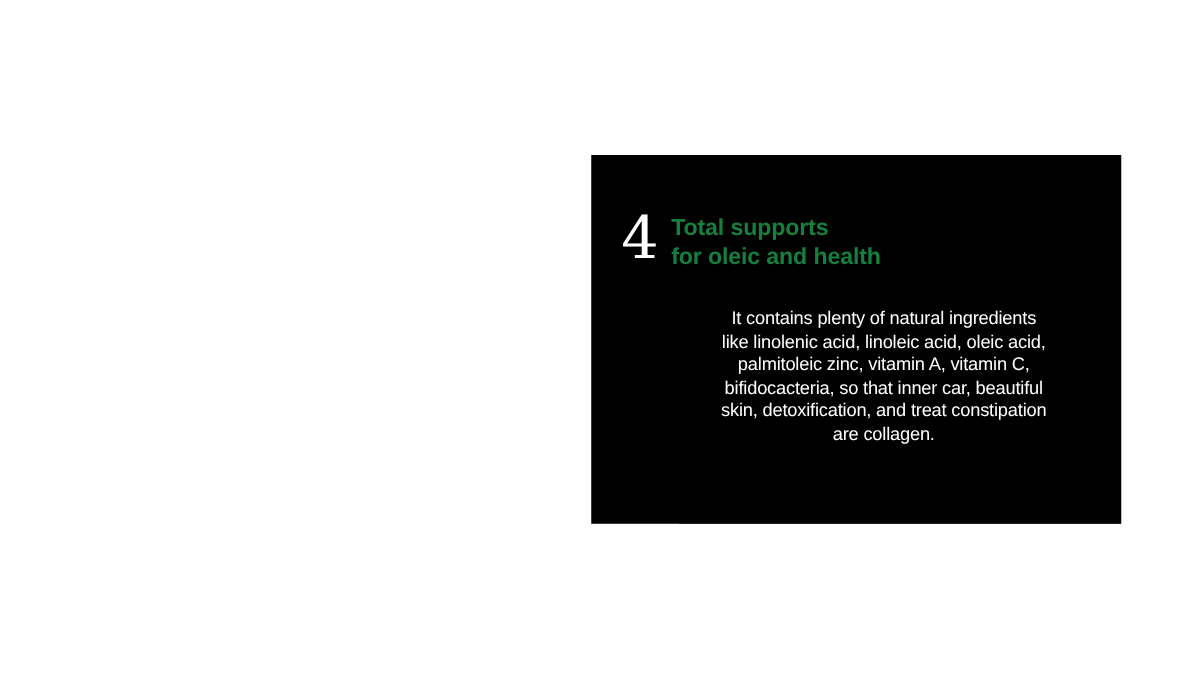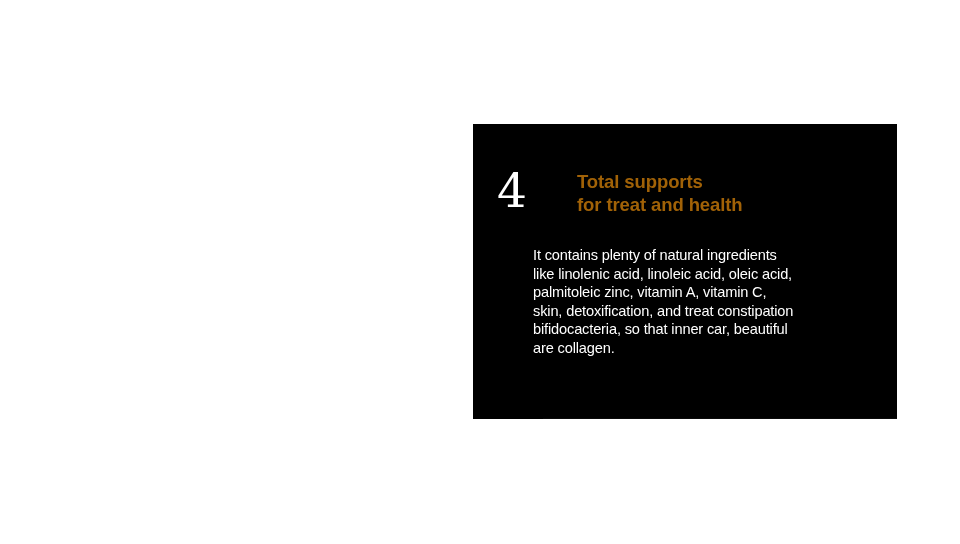--- a/index.html
+++ b/index.html
@@ -70,65 +70,65 @@
   #heading-lines {
     margin-left: 0px;
     padding-top: 1px;
   }
 
   .heading-line {
     font-family: "Liberation Sans", sans-serif;
     font-weight: 700;
     font-size: 18.5px;
     line-height: 22.5px;
-    color: #a16207;
+    color: #15803d;
     letter-spacing: -0.1px;
     white-space: nowrap;
-    margin-left: 40px;
   }
 
   
   #body-copy {
     position: absolute;
     left: 60px;
     top: 122px;
     width: 348px;
   }
 
   .body-line {
     font-family: "Liberation Sans", sans-serif;
     font-weight: 400;
     font-size: 14.6px;
     line-height: 18.6px;
     color: #ffffff;
     letter-spacing: -0.15px;
     white-space: nowrap;
+    text-align: center;
   }
 </style>
 </head>
 <body>
 
 <div id="slide-canvas">
 
   <div id="feature-panel">
 
     <div id="heading-block">
       <div id="feature-number">4</div>
       <div id="heading-lines">
         <div class="heading-line">Total supports</div>
-        <div class="heading-line">for treat and health</div>
+        <div class="heading-line">for oleic and health</div>
       </div>
     </div>
 
     <div id="body-copy">
       <div class="body-line">It contains plenty of natural ingredients</div>
       <div class="body-line">like linolenic acid, linoleic acid, oleic acid,</div>
       <div class="body-line">palmitoleic zinc, vitamin A, vitamin C,</div>
+      <div class="body-line">bifidocacteria, so that inner car, beautiful</div>
       <div class="body-line">skin, detoxification, and treat constipation</div>
-      <div class="body-line">bifidocacteria, so that inner car, beautiful</div>
       <div class="body-line">are collagen.</div>
     </div>
 
     <div id="panel-bottom-rule"></div>
 
   </div>
 
 </div>
 
 </body></html>

